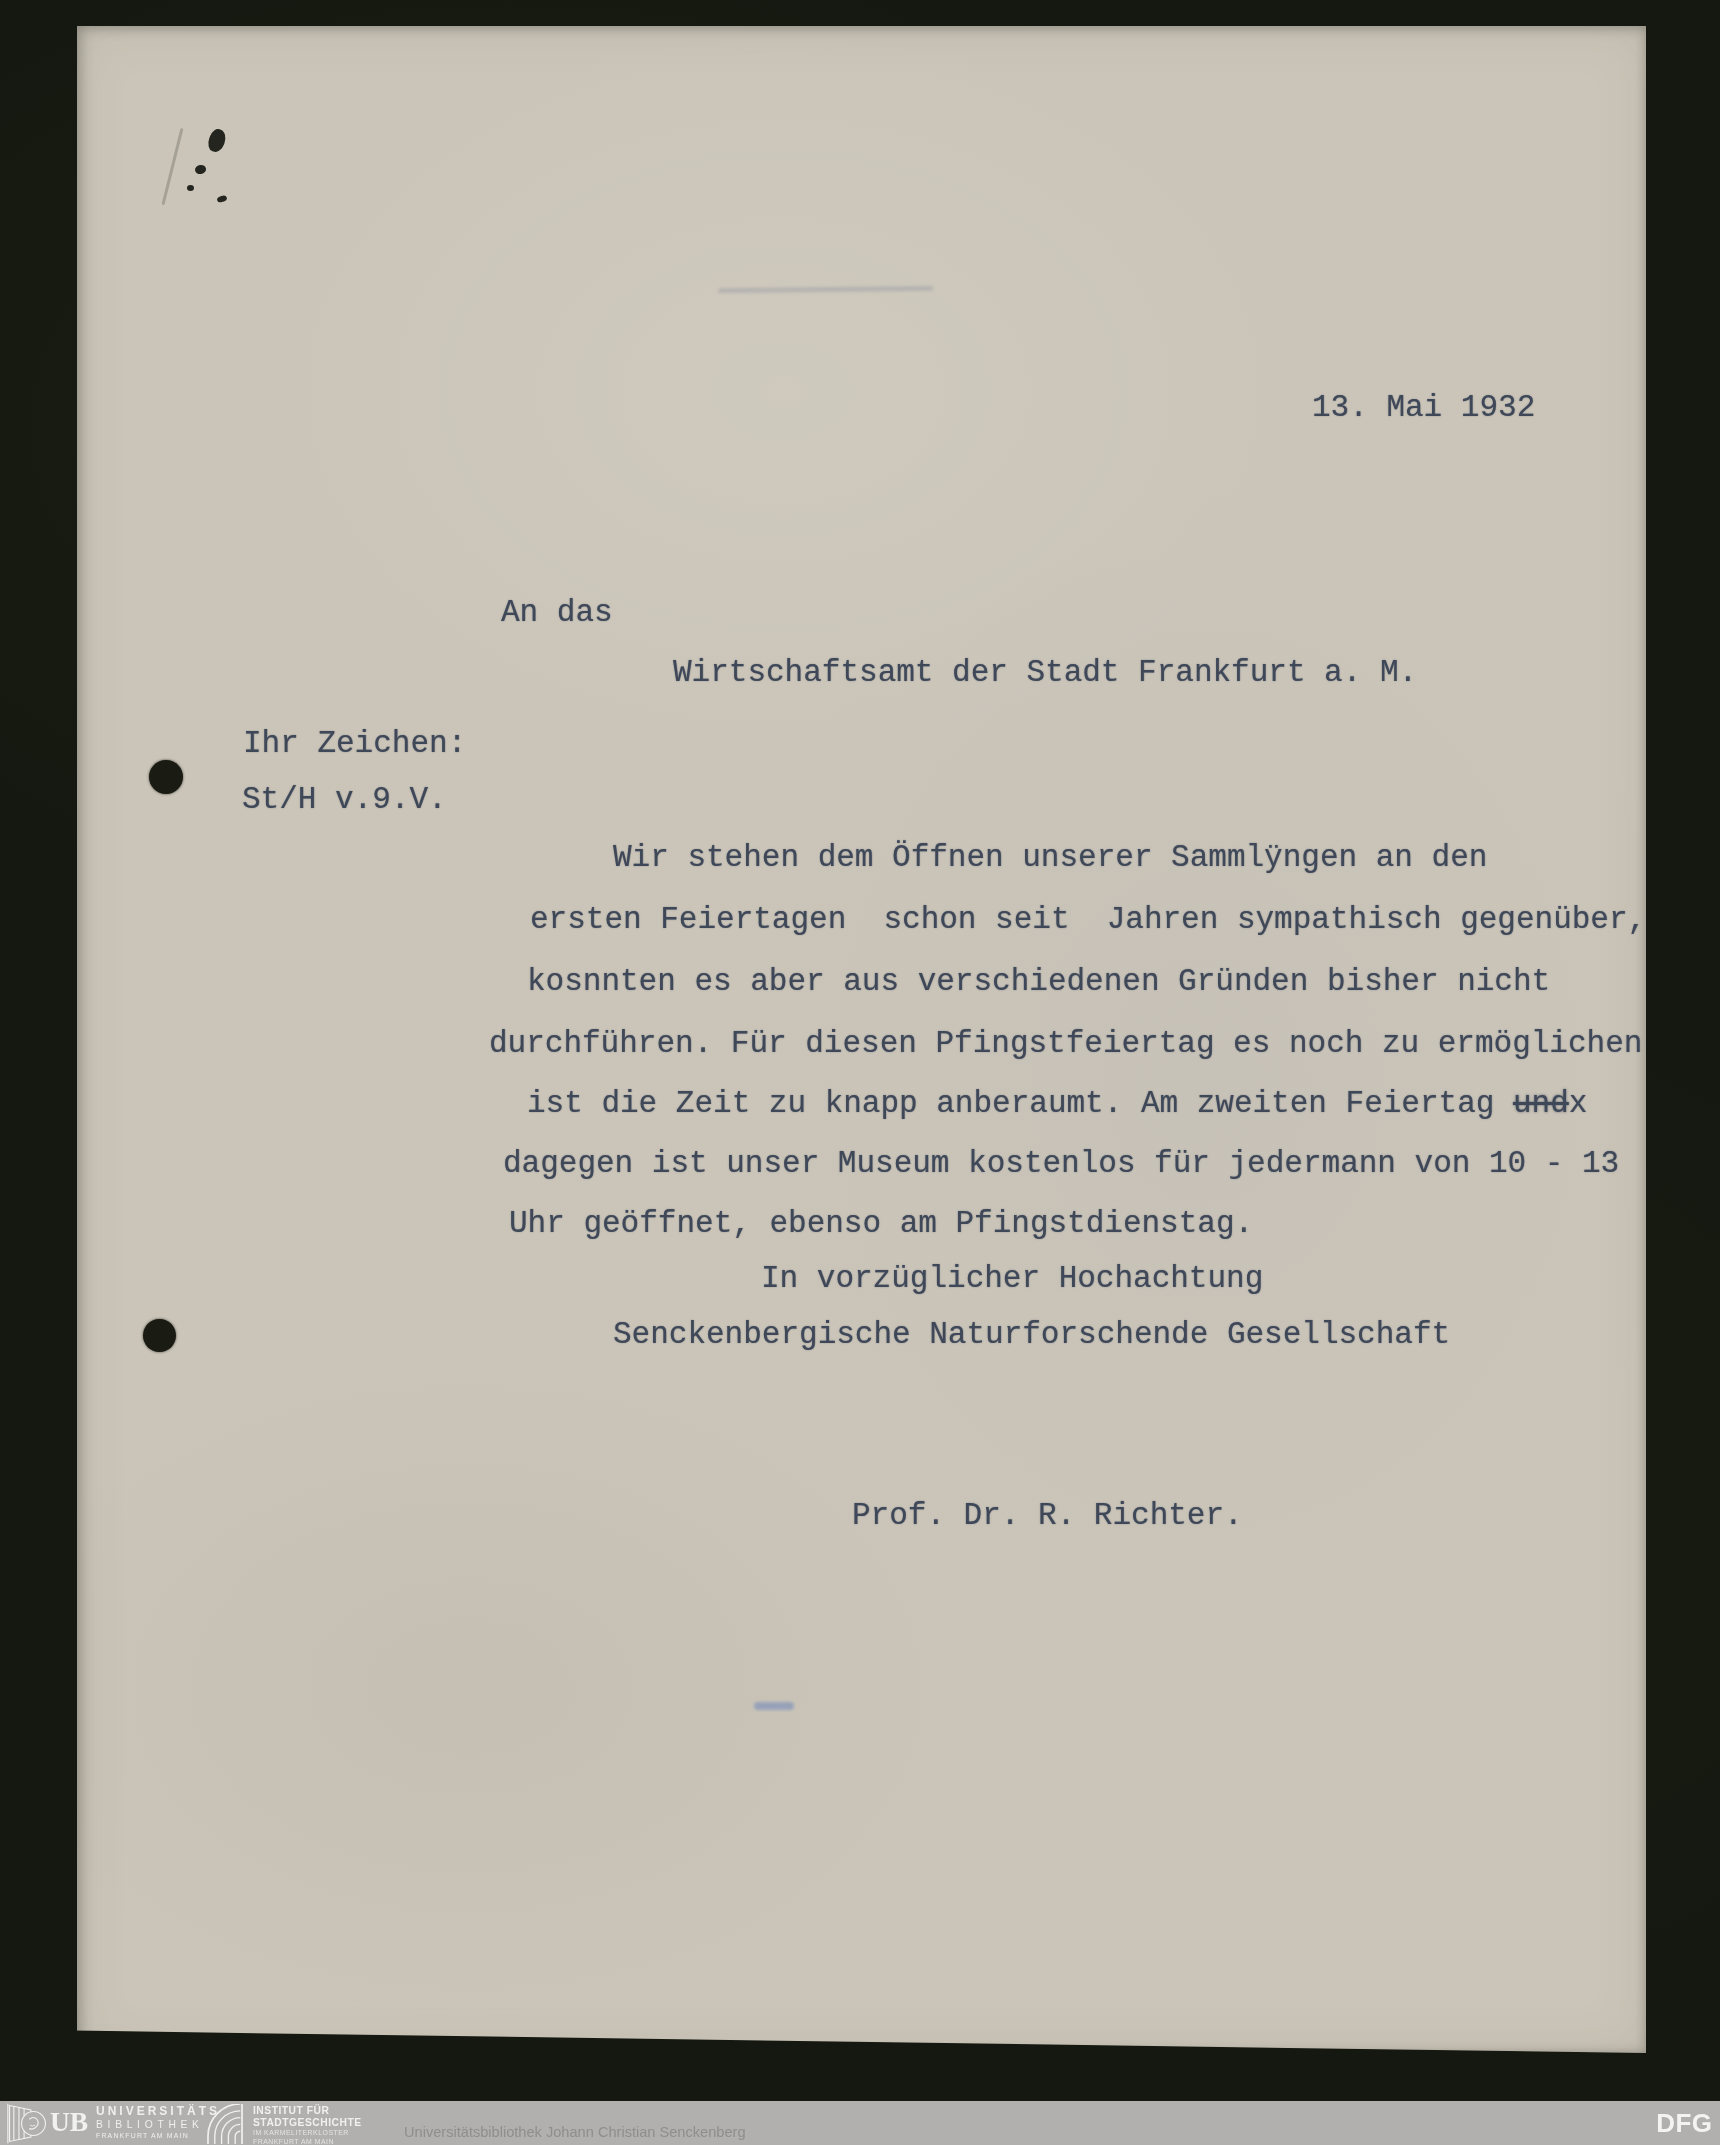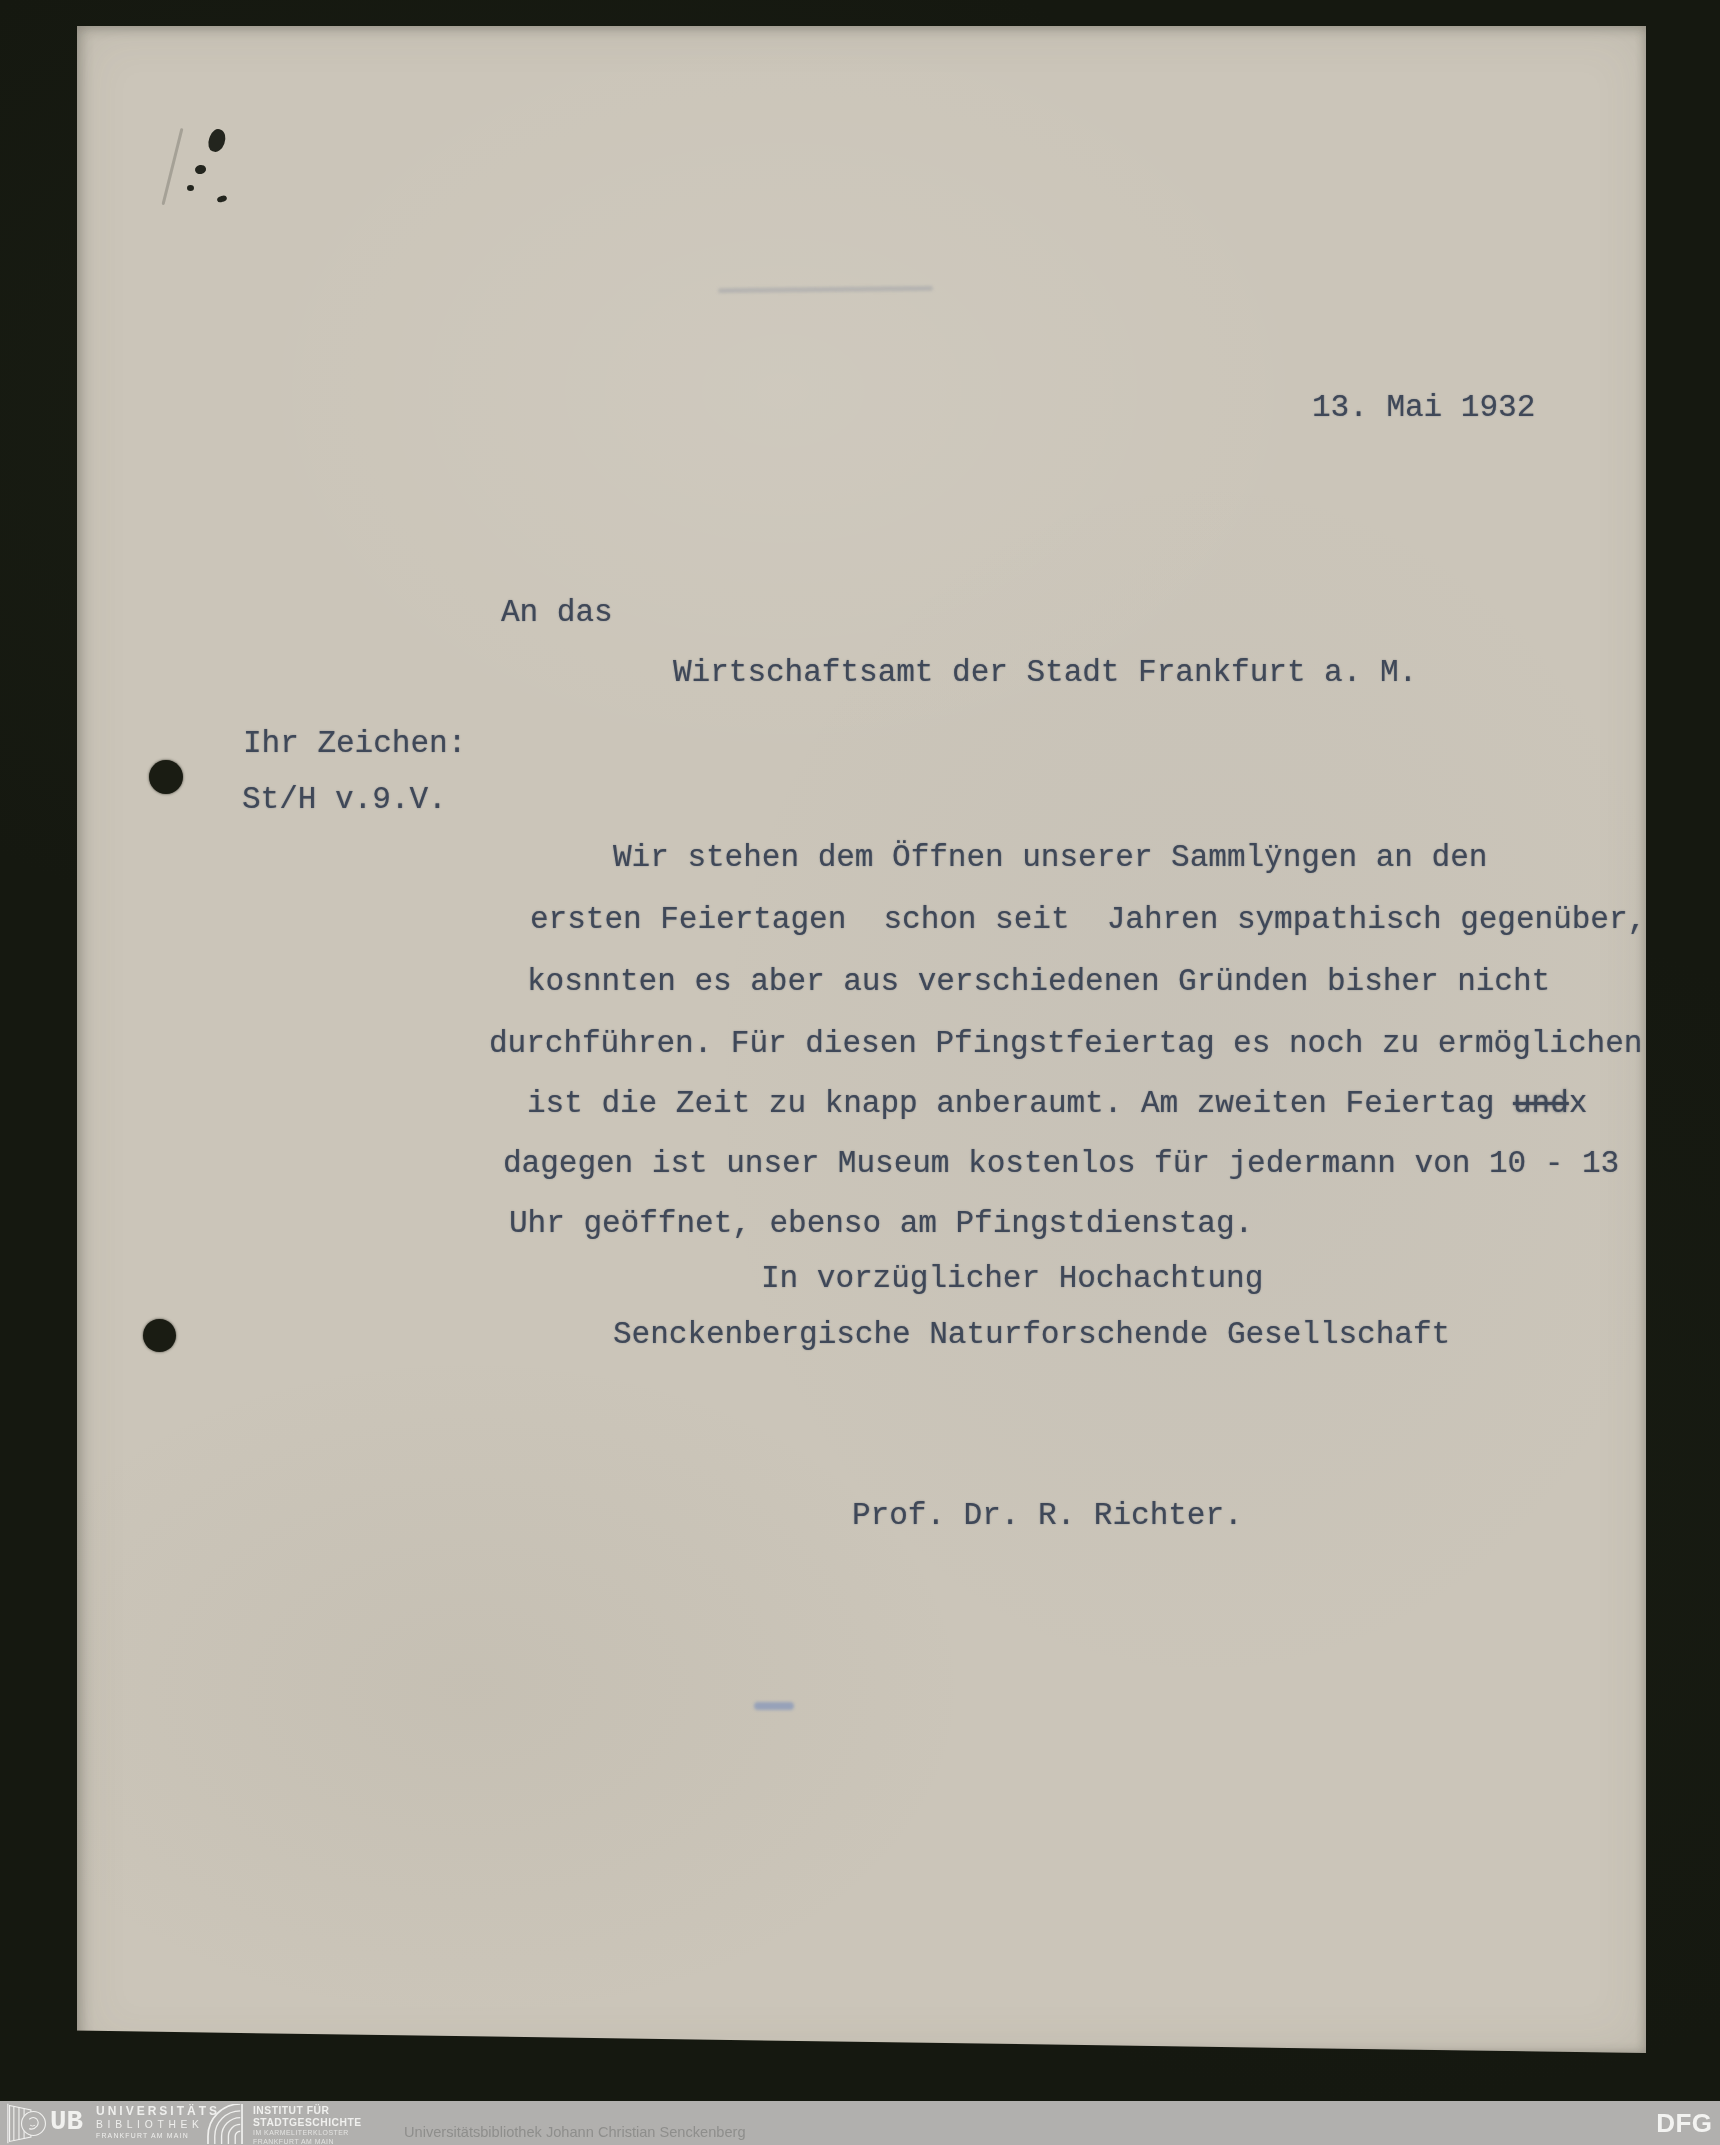--- a/index.html
+++ b/index.html
@@ -62,21 +62,21 @@
   .footer-bar {
     position: absolute;
     left: 0; bottom: 0;
     width: 1721px; height: 45px;
     background: #b1b0ae;
     font-family: "Liberation Sans", sans-serif;
   }
   .ub-emblem { position: absolute; left: 5.2px; top: 1.7px; }
   .ub-abbr {
     position: absolute; left: 50px; top: 5.2px;
-    font-family: Liberation Mono, monospace;
+    font-family: Liberation Serif, serif;
     font-weight: bold; font-size: 27.5px; color: #f1f1ef;
   }
   .ub-textblock { position: absolute; left: 96px; top: 4.3px; color: #efefed; }
   .ub-line1 { font-size: 12px; letter-spacing: 3px; line-height: 13px; font-weight: bold; }
   .ub-line2 { font-size: 10.3px; letter-spacing: 4.7px; line-height: 13px; }
   .ub-line3 { font-size: 6.9px; letter-spacing: 1.2px; line-height: 9.5px; }
 
   .inst-emblem { position: absolute; left: 206px; top: 2.6px; }
   .inst-textblock { position: absolute; left: 253px; top: 4.3px; color: #f0f0ee; }
   .inst-line-bold { font-size: 10.3px; font-weight: bold; letter-spacing: 0.5px; line-height: 12px; }

